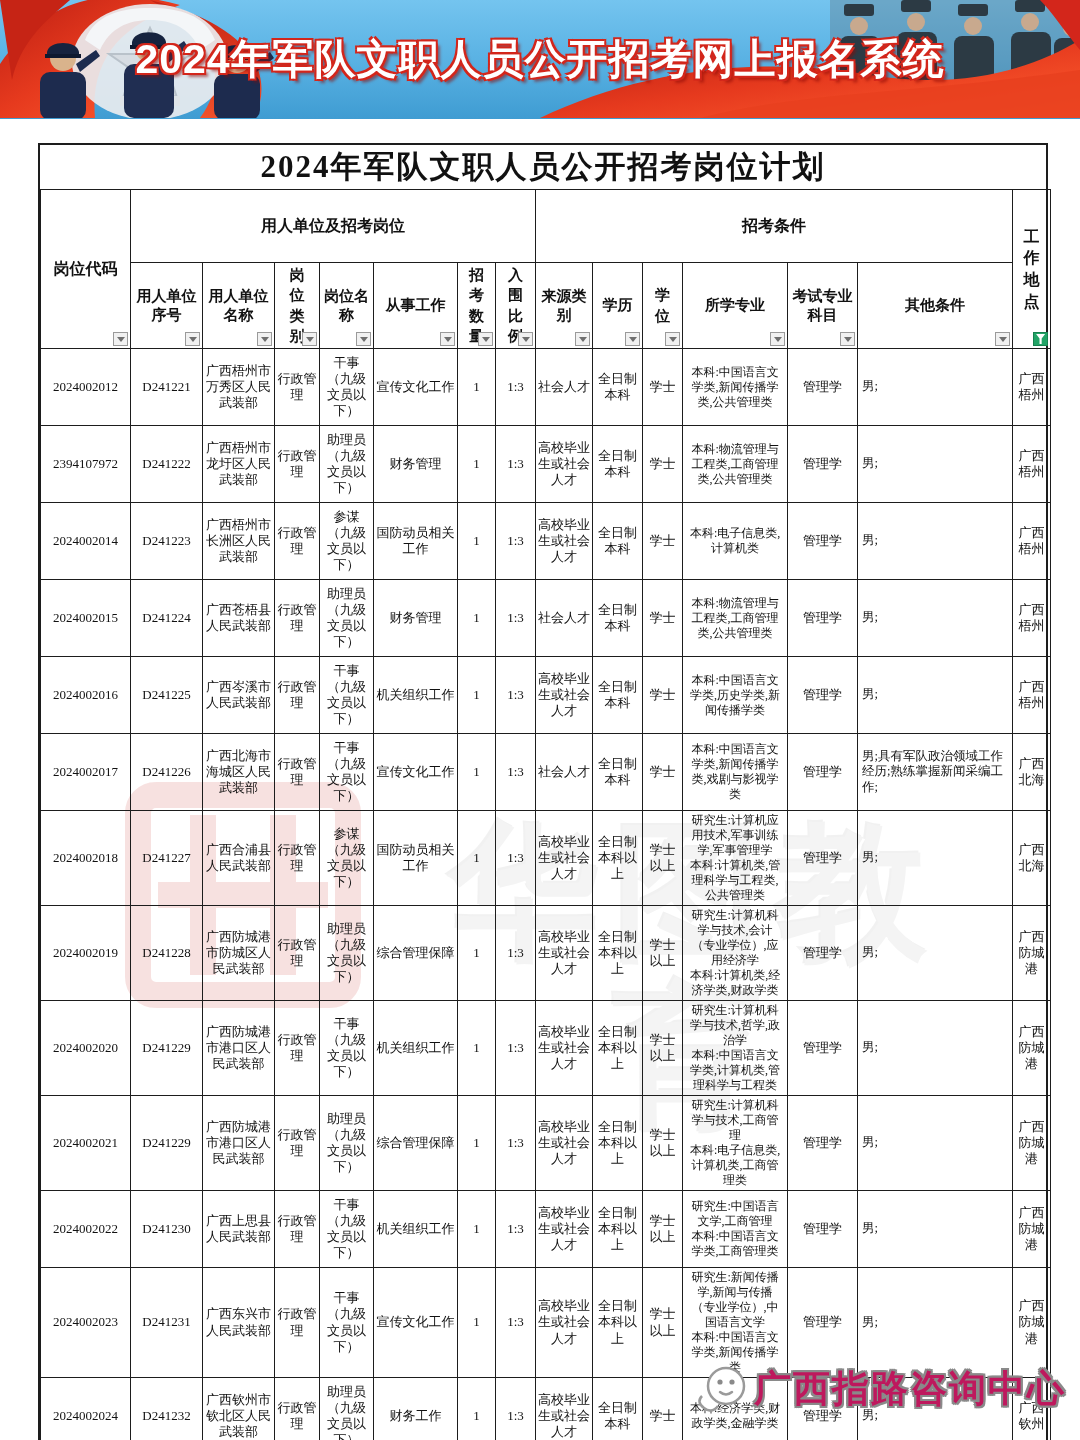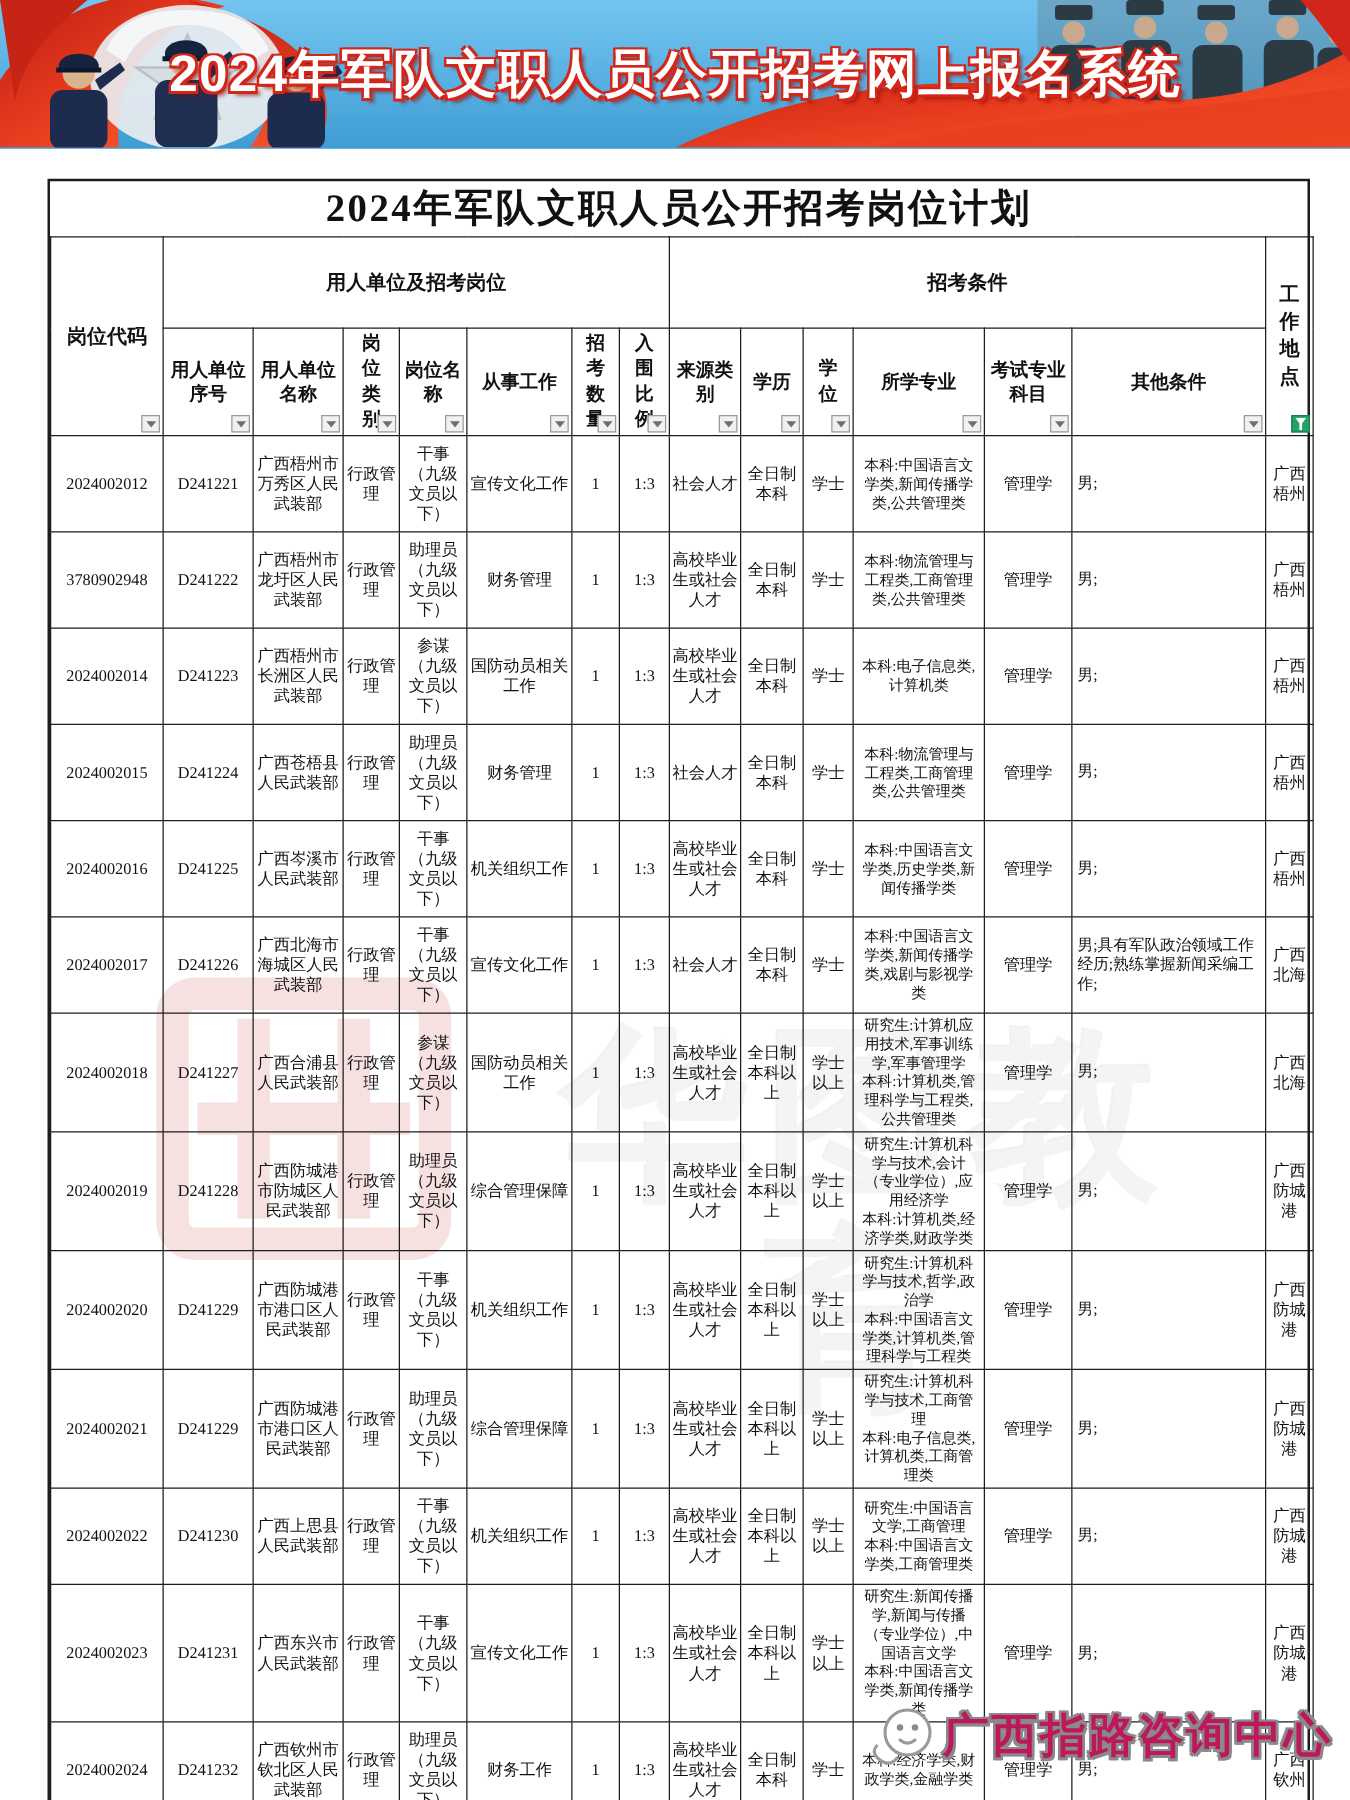--- a/index.html
+++ b/index.html
@@ -314,21 +314,21 @@
           <td class="col-ratio">1:3</td>
           <td class="col-source">社会人才</td>
           <td class="col-education">全日制本科</td>
           <td class="col-degree">学士</td>
           <td class="col-major">本科:中国语言文学类,新闻传播学类,公共管理类</td>
           <td class="col-exam_subject">管理学</td>
           <td class="col-other">男;</td>
           <td class="col-location">广西梧州</td>
         </tr>
         <tr>
-          <td class="col-code">3780902948</td>
+          <td class="col-code">2394107972</td>
           <td class="col-unit_no">D241222</td>
           <td class="col-unit_name">广西梧州市龙圩区人民武装部</td>
           <td class="col-category">行政管理</td>
           <td class="col-position">助理员（九级文员以下）</td>
           <td class="col-work">财务管理</td>
           <td class="col-count">1</td>
           <td class="col-ratio">1:3</td>
           <td class="col-source">高校毕业生或社会人才</td>
           <td class="col-education">全日制本科</td>
           <td class="col-degree">学士</td>

